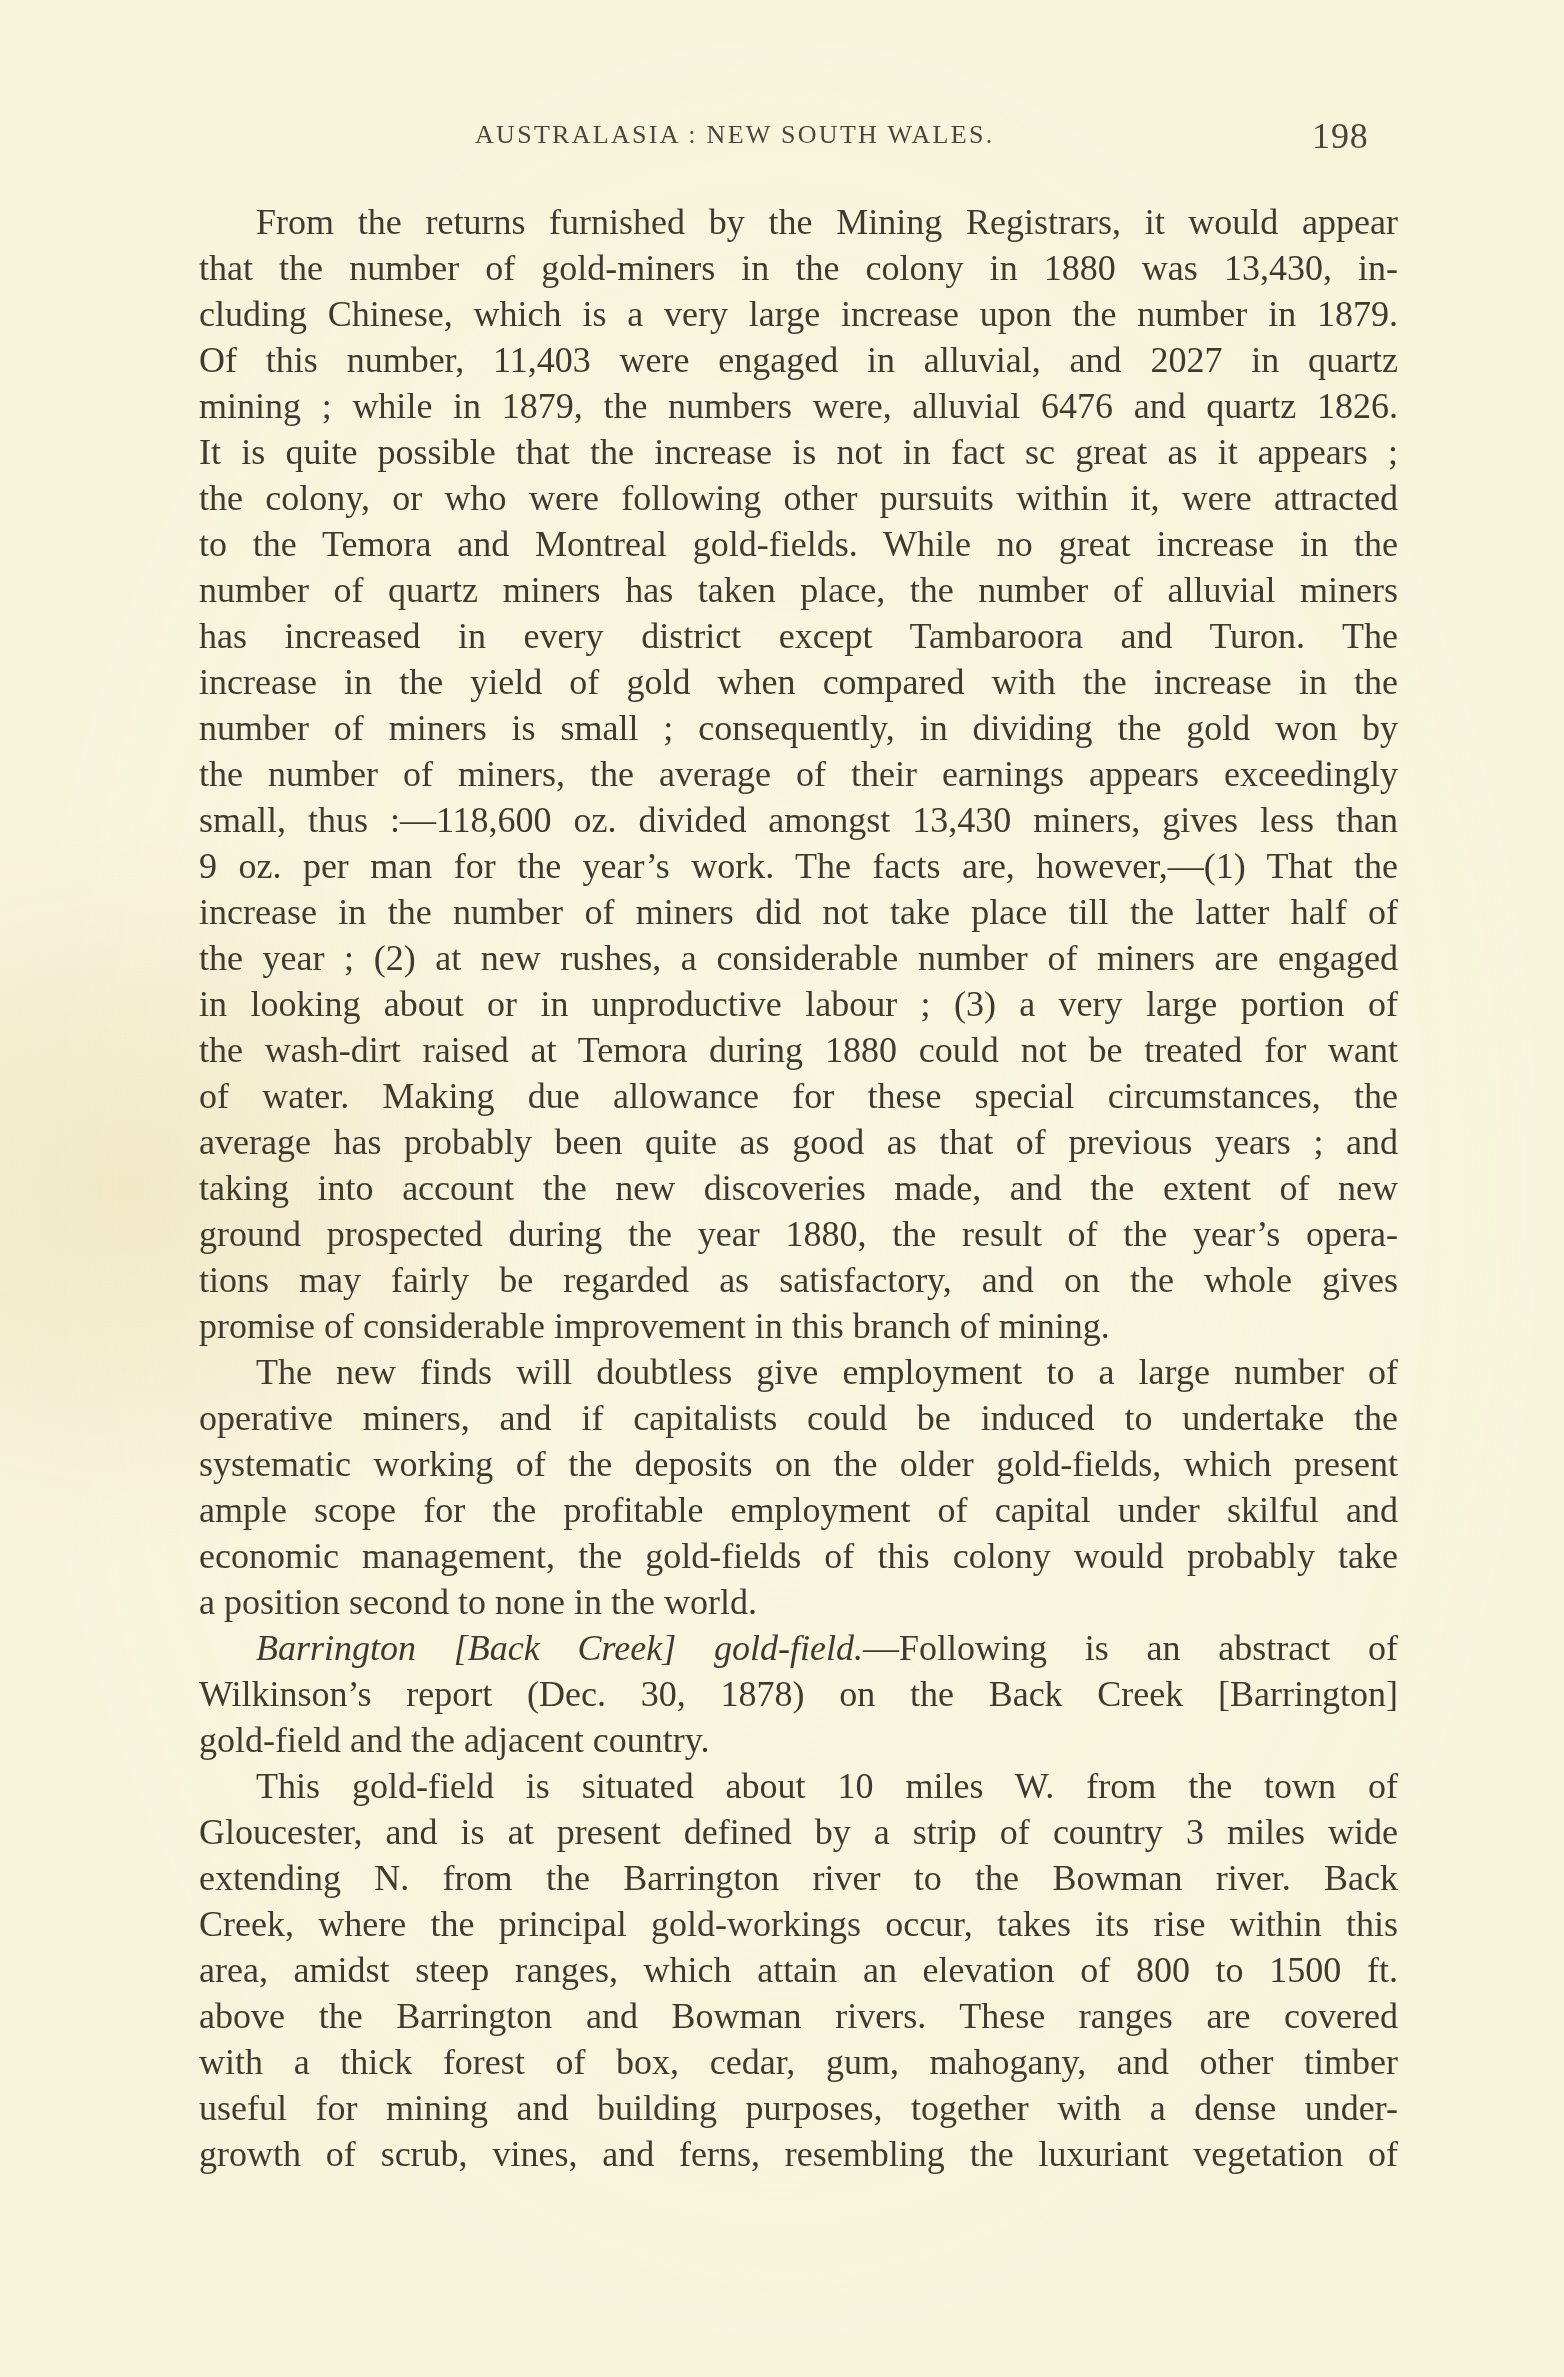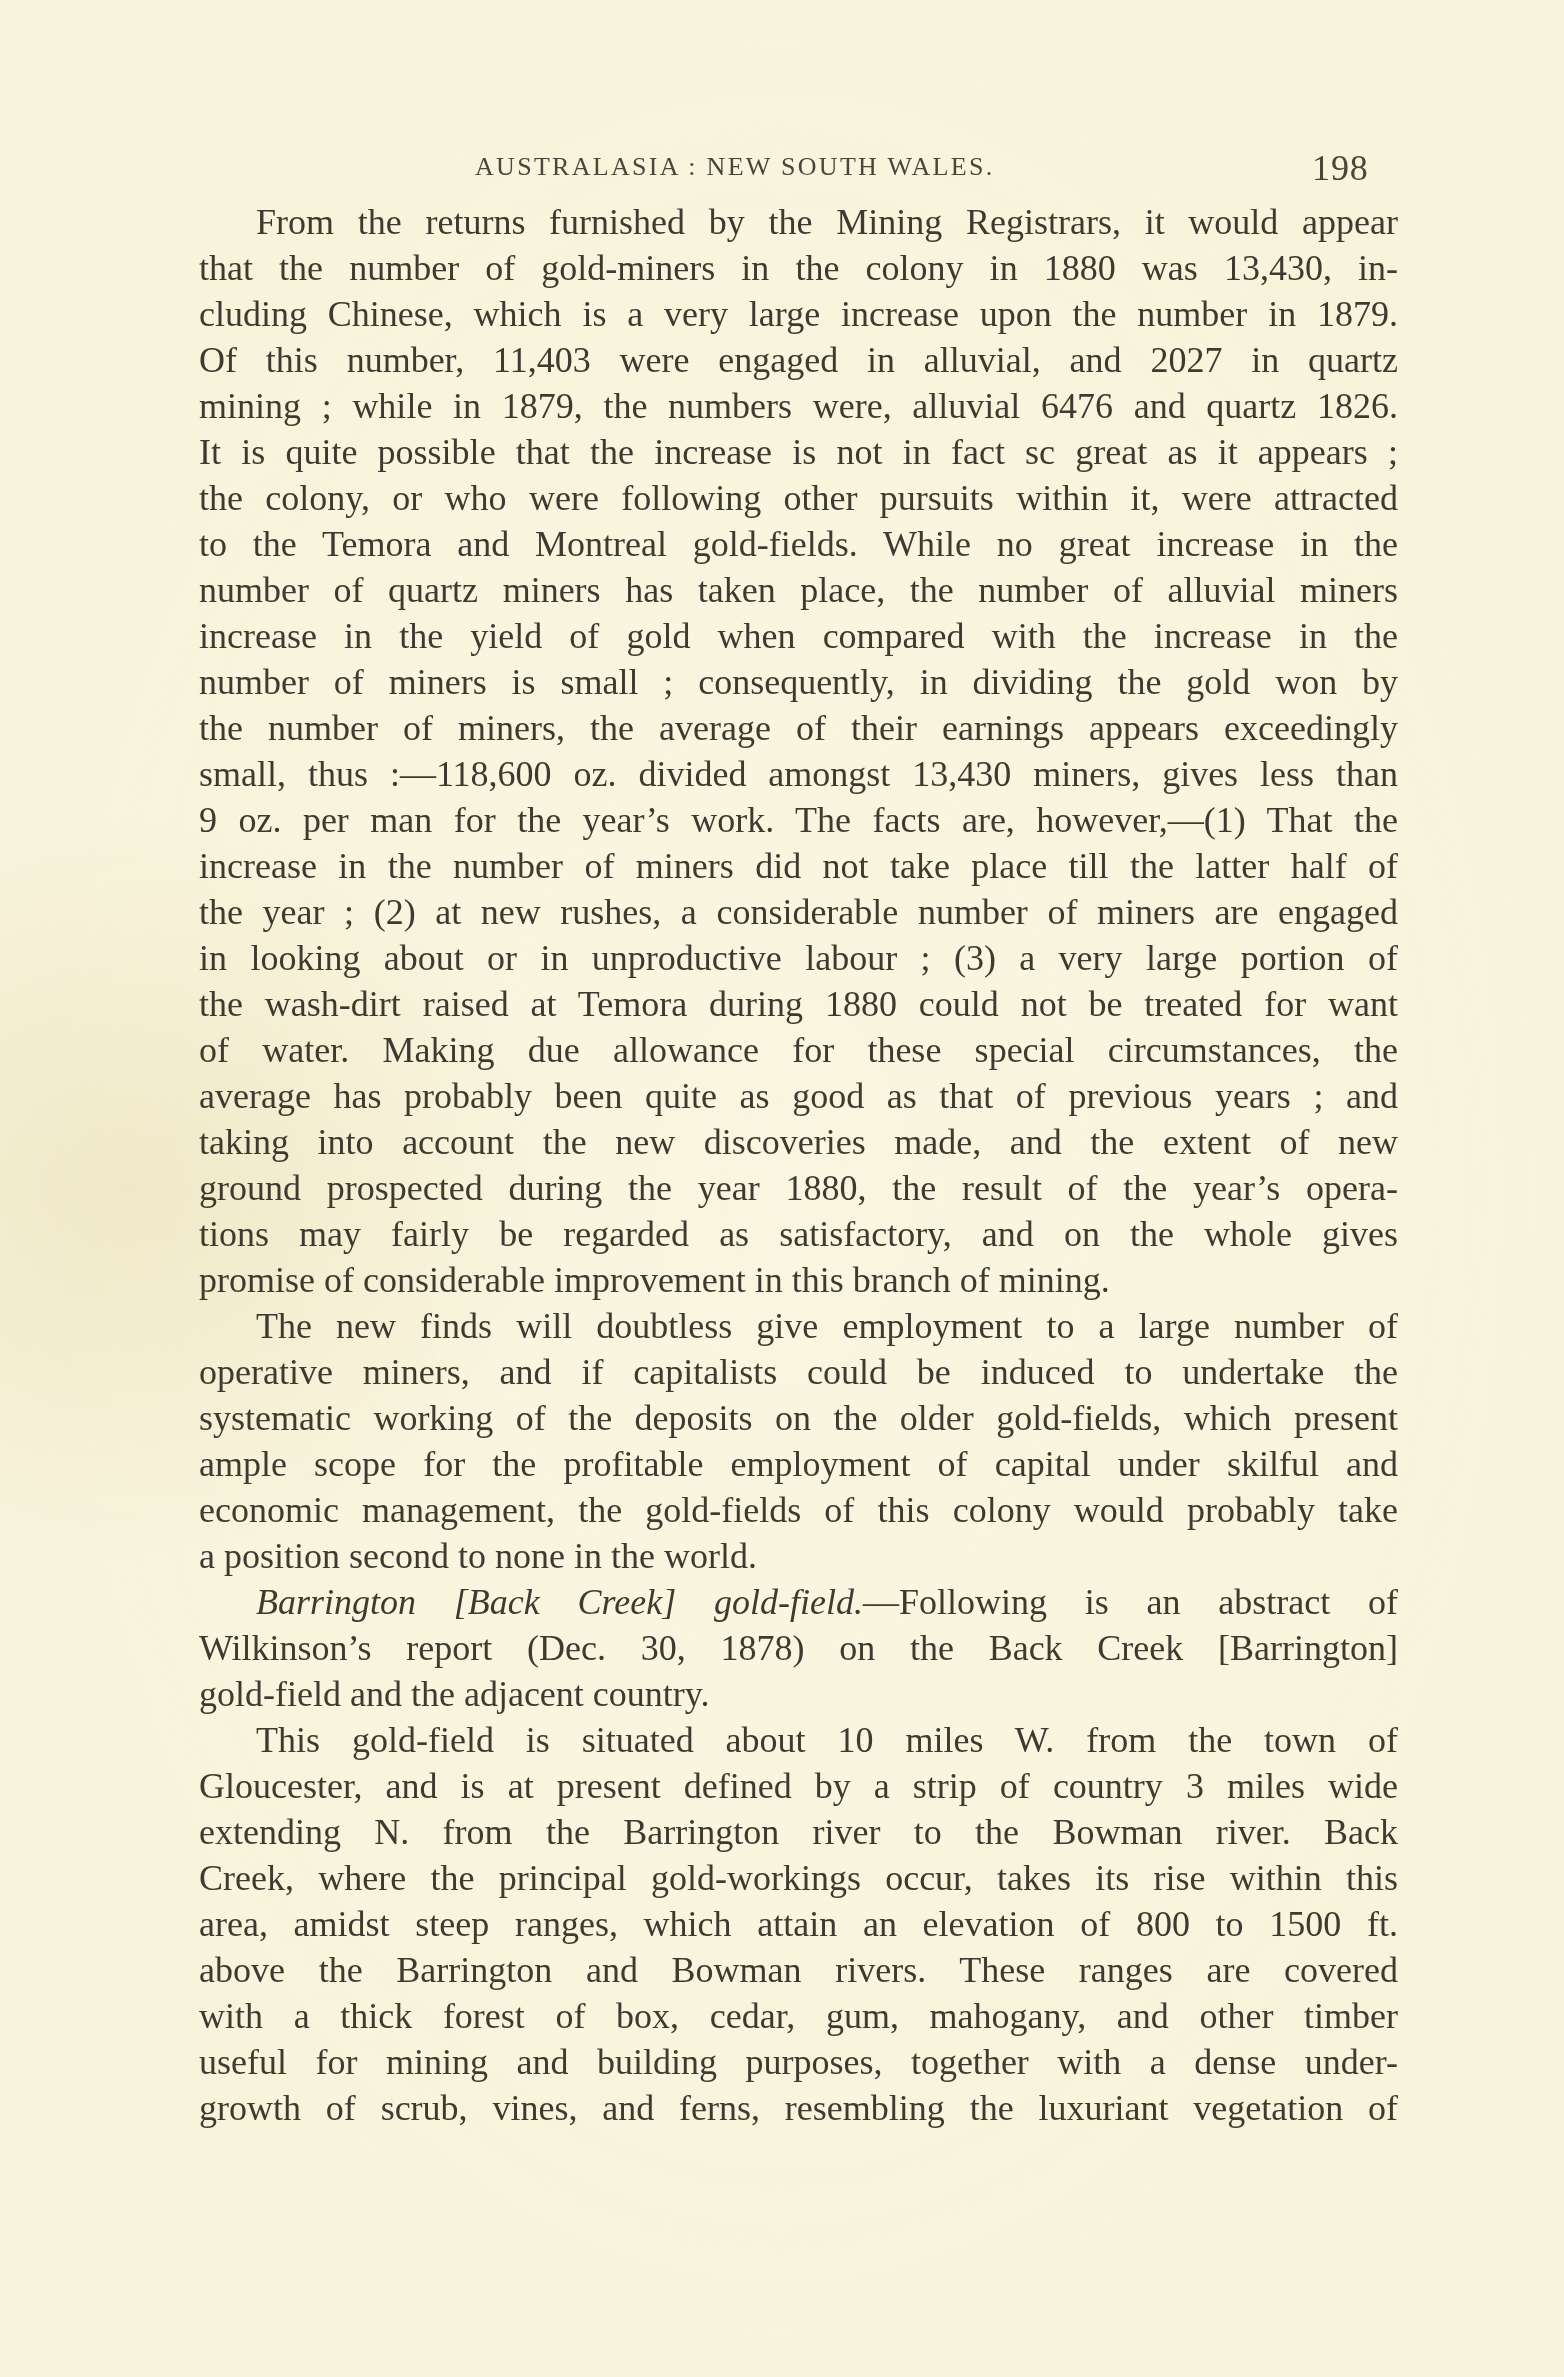--- a/index.html
+++ b/index.html
@@ -23,21 +23,20 @@
       left: 199px;
       top: 0;
       width: 1199px;
     }
     .running-head {
       position: absolute;
       top: 115px;
       left: 0;
       width: 1199px;
       height: 45px;
-      margin-top: 32px;
     }
     .running-title {
       position: absolute;
       left: 276px;
       top: 5.4px;
       font-family: "Liberation Serif", "DejaVu Serif", serif;
       font-size: 26px;
       letter-spacing: 2.3px;
       color: #4a463a;
       white-space: nowrap;
@@ -94,20 +93,21 @@
     <div>
       <span class="line indent">From the returns furnished by the Mining Registrars, it would appear</span>
       <span class="line">that the number of gold-miners in the colony in 1880 was 13,430, in-</span>
       <span class="line">cluding Chinese, which is a very large increase upon the number in 1879.</span>
       <span class="line">Of this number, 11,403 were engaged in alluvial, and 2027 in quartz</span>
       <span class="line">mining ; while in 1879, the numbers were, alluvial 6476 and quartz 1826.</span>
       <span class="line">It is quite possible that the increase is not in fact sc great as it appears ;</span>
       <span class="line">the colony, or who were following other pursuits within it, were attracted</span>
       <span class="line">to the Temora and Montreal gold-fields.  While no great increase in the</span>
       <span class="line">number of quartz miners has taken place, the number of alluvial miners</span>
+      <span class="line">has increased in every district except Tambaroora and Turon.  The</span>
       <span class="line">increase in the yield of gold when compared with the increase in the</span>
       <span class="line">number of miners is small ; consequently, in dividing the gold won by</span>
       <span class="line">the number of miners, the average of their earnings appears exceedingly</span>
       <span class="line">small, thus :—118,600 oz. divided amongst 13,430 miners, gives less than</span>
       <span class="line">9 oz. per man for the year’s work.  The facts are, however,—(1) That the</span>
       <span class="line">increase in the number of miners did not take place till the latter half of</span>
       <span class="line">the year ; (2) at new rushes, a considerable number of miners are engaged</span>
       <span class="line">in looking about or in unproductive labour ; (3) a very large portion of</span>
       <span class="line">the wash-dirt raised at Temora during 1880 could not be treated for want</span>
       <span class="line">of water.  Making due allowance for these special circumstances, the</span>

